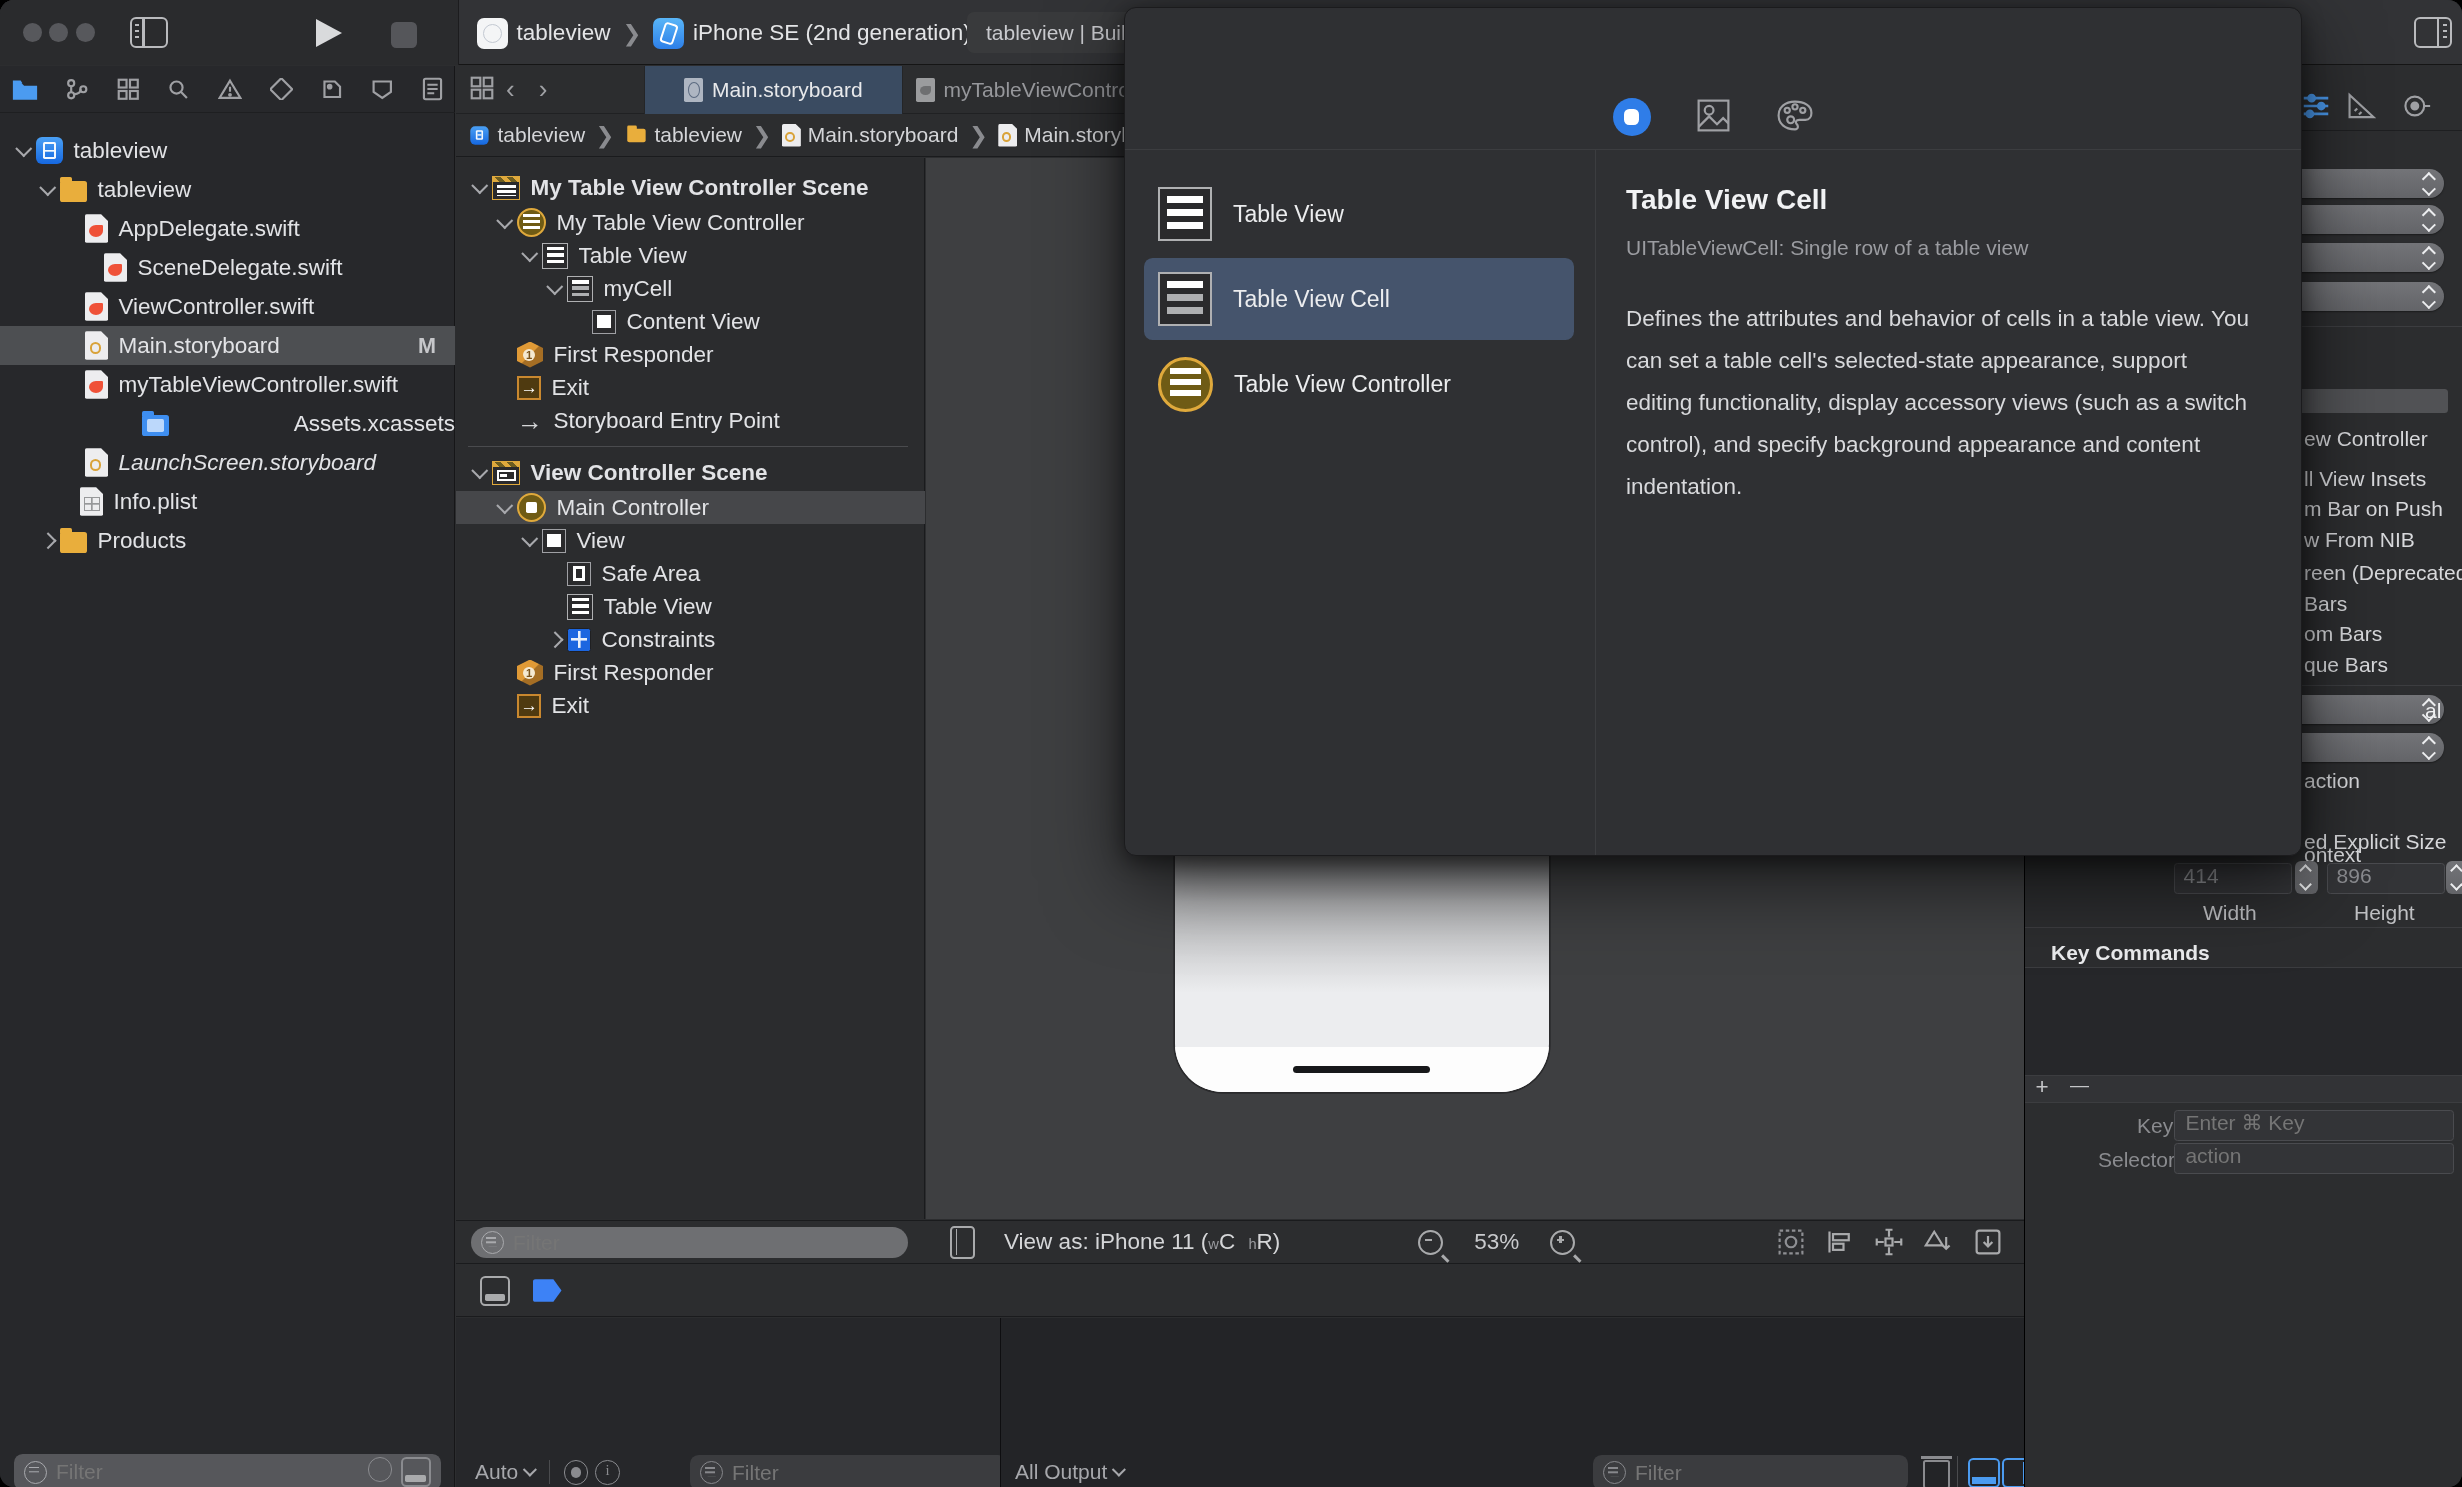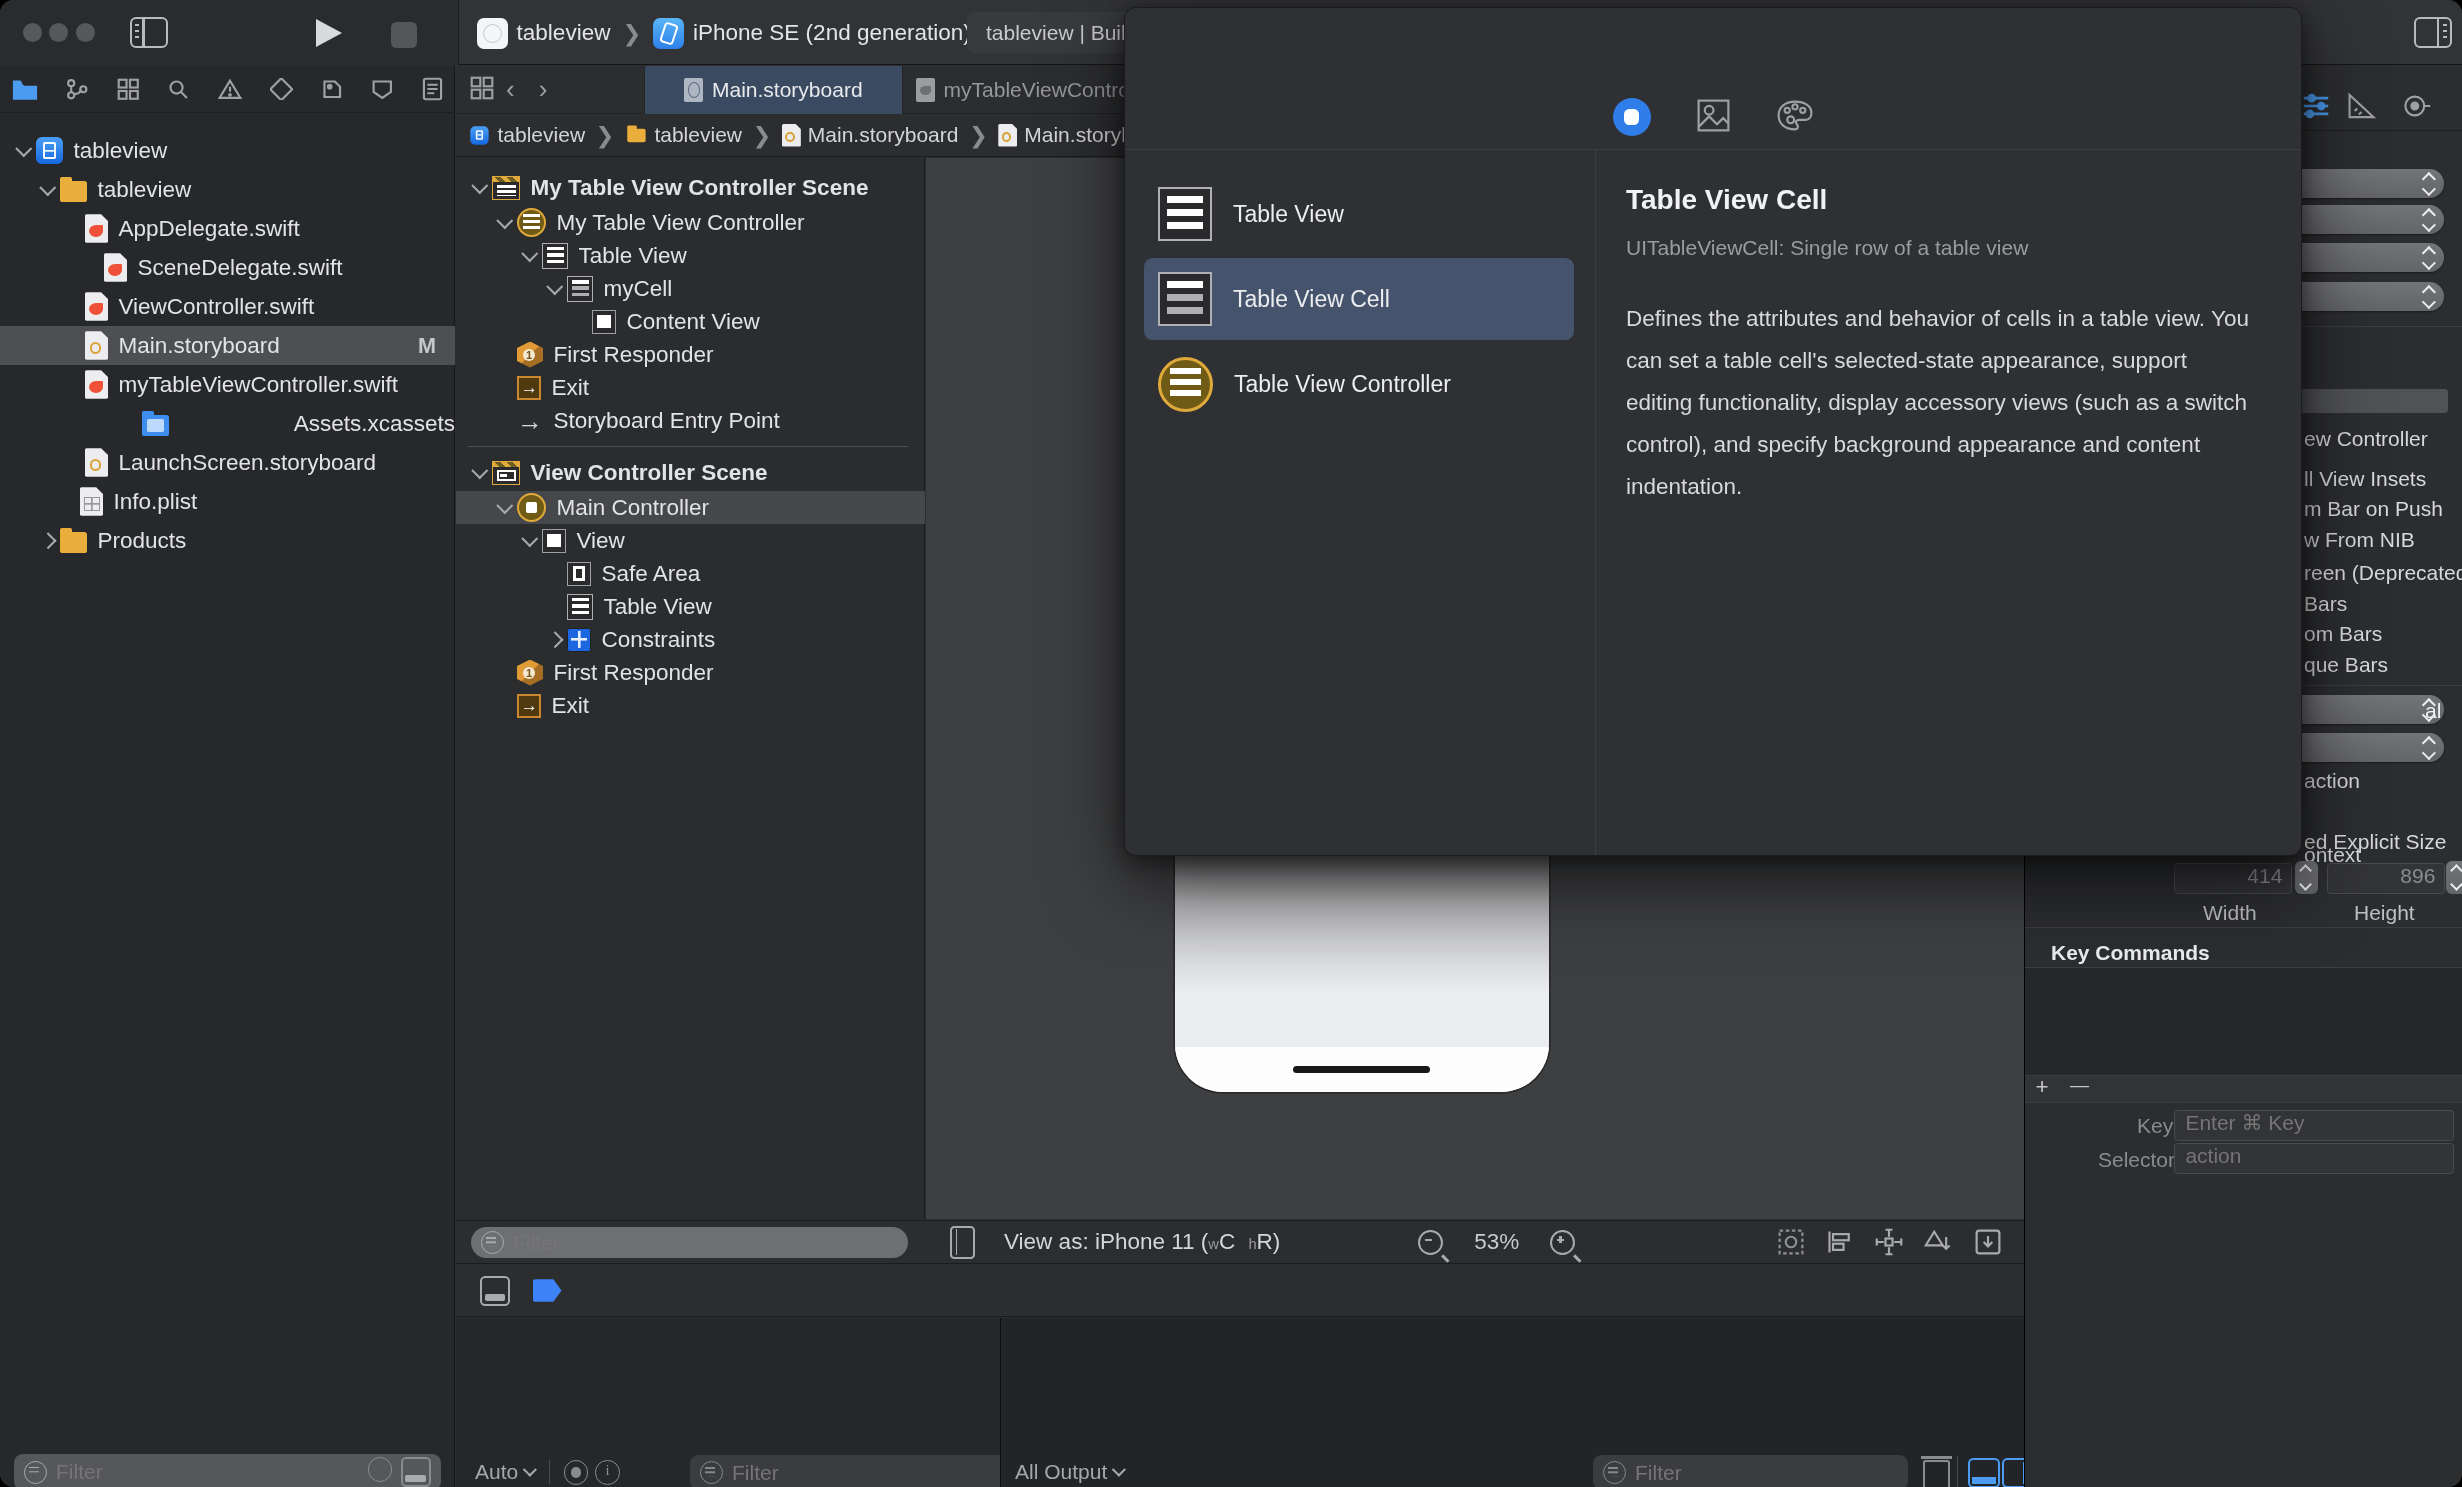--- a/index.html
+++ b/index.html
@@ -176,21 +176,21 @@
   .udchev::before{content:"";position:absolute;left:4.3px;top:1.7px;width:7.8px;height:7.8px;border-left:2.6px solid #ECEDEF;border-top:2.6px solid #ECEDEF;transform:rotate(45deg);}
   .udchev::after{content:"";position:absolute;left:4.3px;bottom:1.7px;width:7.8px;height:7.8px;border-right:2.6px solid #ECEDEF;border-bottom:2.6px solid #ECEDEF;transform:rotate(45deg);}
   .ilabel{position:absolute;left:279px;font-size:21px;color:#D8D9DC;white-space:nowrap;}
   .idiv{position:absolute;left:0;width:438px;height:0.9px;background:#3C3D40;}
   .ifield{position:absolute;background:#333437;border:0.9px solid #4A4B4F;border-radius:3.5px;font-size:21px;color:#8B8C90;}
   .stepper{position:absolute;width:22.5px;height:33px;background:linear-gradient(#737478,#636468);border-radius:6px;}
   .stepper::before{content:"";position:absolute;left:6px;top:5.2px;width:7px;height:7px;border-left:2.6px solid #ECEDEF;border-top:2.6px solid #ECEDEF;transform:rotate(45deg);}
   .stepper::after{content:"";position:absolute;left:6px;bottom:5.2px;width:7px;height:7px;border-right:2.6px solid #ECEDEF;border-bottom:2.6px solid #ECEDEF;transform:rotate(45deg);}
   .sizelabel{position:absolute;font-size:21px;color:#BFC0C3;}
   input{font-family:"Liberation Sans",sans-serif;outline:none;}
-  .nakedinput{background:transparent;border:none;color:#8B8C90;font-size:21px;text-align:right;width:100%;box-sizing:border-box;padding:0 8.6px;}
+  .nakedinput{background:transparent;border:none;color:#8B8C90;font-size:21px;text-align:left;width:100%;box-sizing:border-box;padding:0 8.6px;}
   .phinput{background:transparent;border:none;color:#7F8084;font-size:21px;width:100%;box-sizing:border-box;padding:0 10.4px;}
 
   
   #library{left:1124px;top:7px;width:1178px;height:849px;background:#2F3033;border-radius:12px;z-index:50;
      box-shadow:0 26px 78px rgba(0,0,0,.60), 0 5.2px 21px rgba(0,0,0,.45);border:0.9px solid #1B1B1D;}
   #lib-head{position:absolute;left:0;top:0;width:100%;height:76px;display:flex;align-items:center;padding:0 22.5px;box-sizing:border-box;gap:15.6px;border-bottom:0.9px solid #3C3D40;}
   .libicon{width:29px;height:29px;border:2.2px solid #9FA0A4;border-radius:50%;position:relative;flex:none;}
   .libicon::after{content:"";position:absolute;left:6px;top:7.8px;width:13px;height:2.2px;background:#9FA0A4;
      box-shadow:0 5.2px 0 #9FA0A4, 0 10.4px 0 #9FA0A4;}
   #lib-search{flex:1;background:transparent;border:none;font-size:29px;color:#ECEDEF;}
@@ -359,21 +359,21 @@
         <span>myTableViewController.swift</span>
       </div>
       <div class="frow" style="padding-left: 61px; justify-content: space-between;">
         <span class="chevbox"></span>
         <span class="ic ic-folder blue">
           <i></i>
         </span>
         <span class="gap"></span>
         <span>Assets.xcassets</span>
       </div>
-      <div class="frow" style="padding-left: 61px;">
+      <div class="frow" style="padding-left: 61px; font-style: italic;">
         <span class="chevbox"></span>
         <span class="ic ic-doc sb">
           <i></i>
         </span>
         <span class="gap"></span>
         <span>LaunchScreen.storyboard</span>
       </div>
       <div class="frow" style="padding-left: 56px;">
         <span class="chevbox"></span>
         <span class="ic ic-doc plist">

